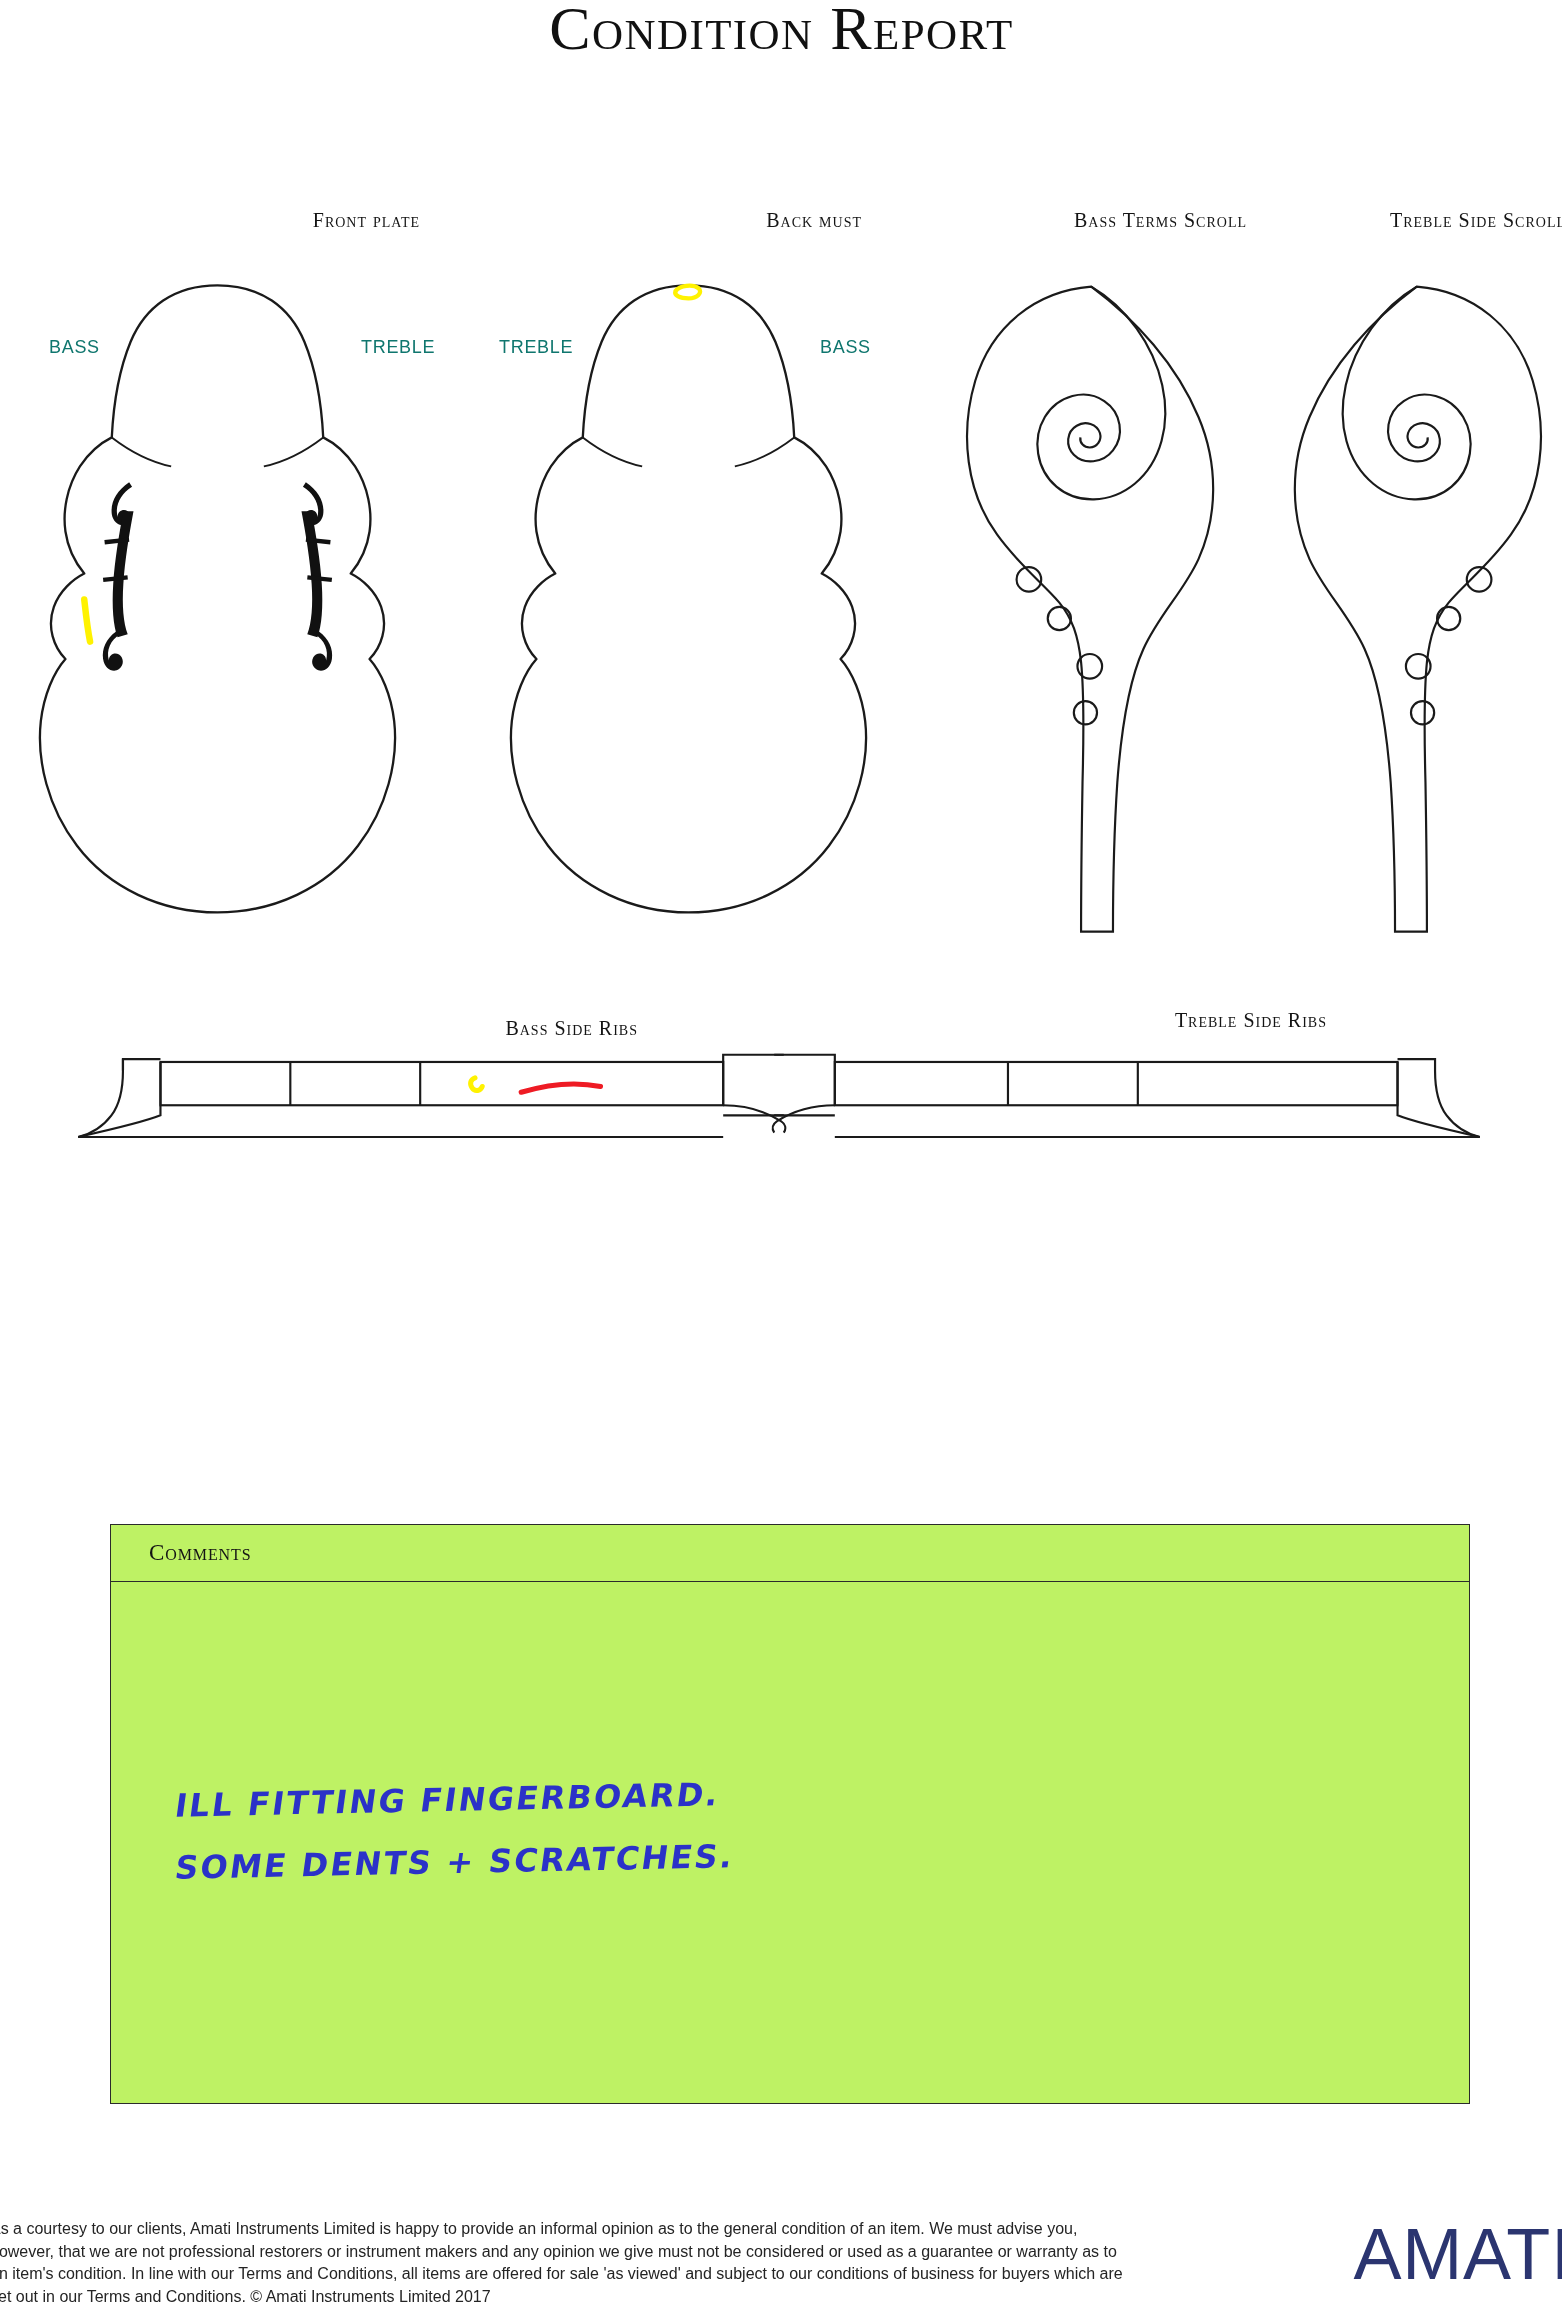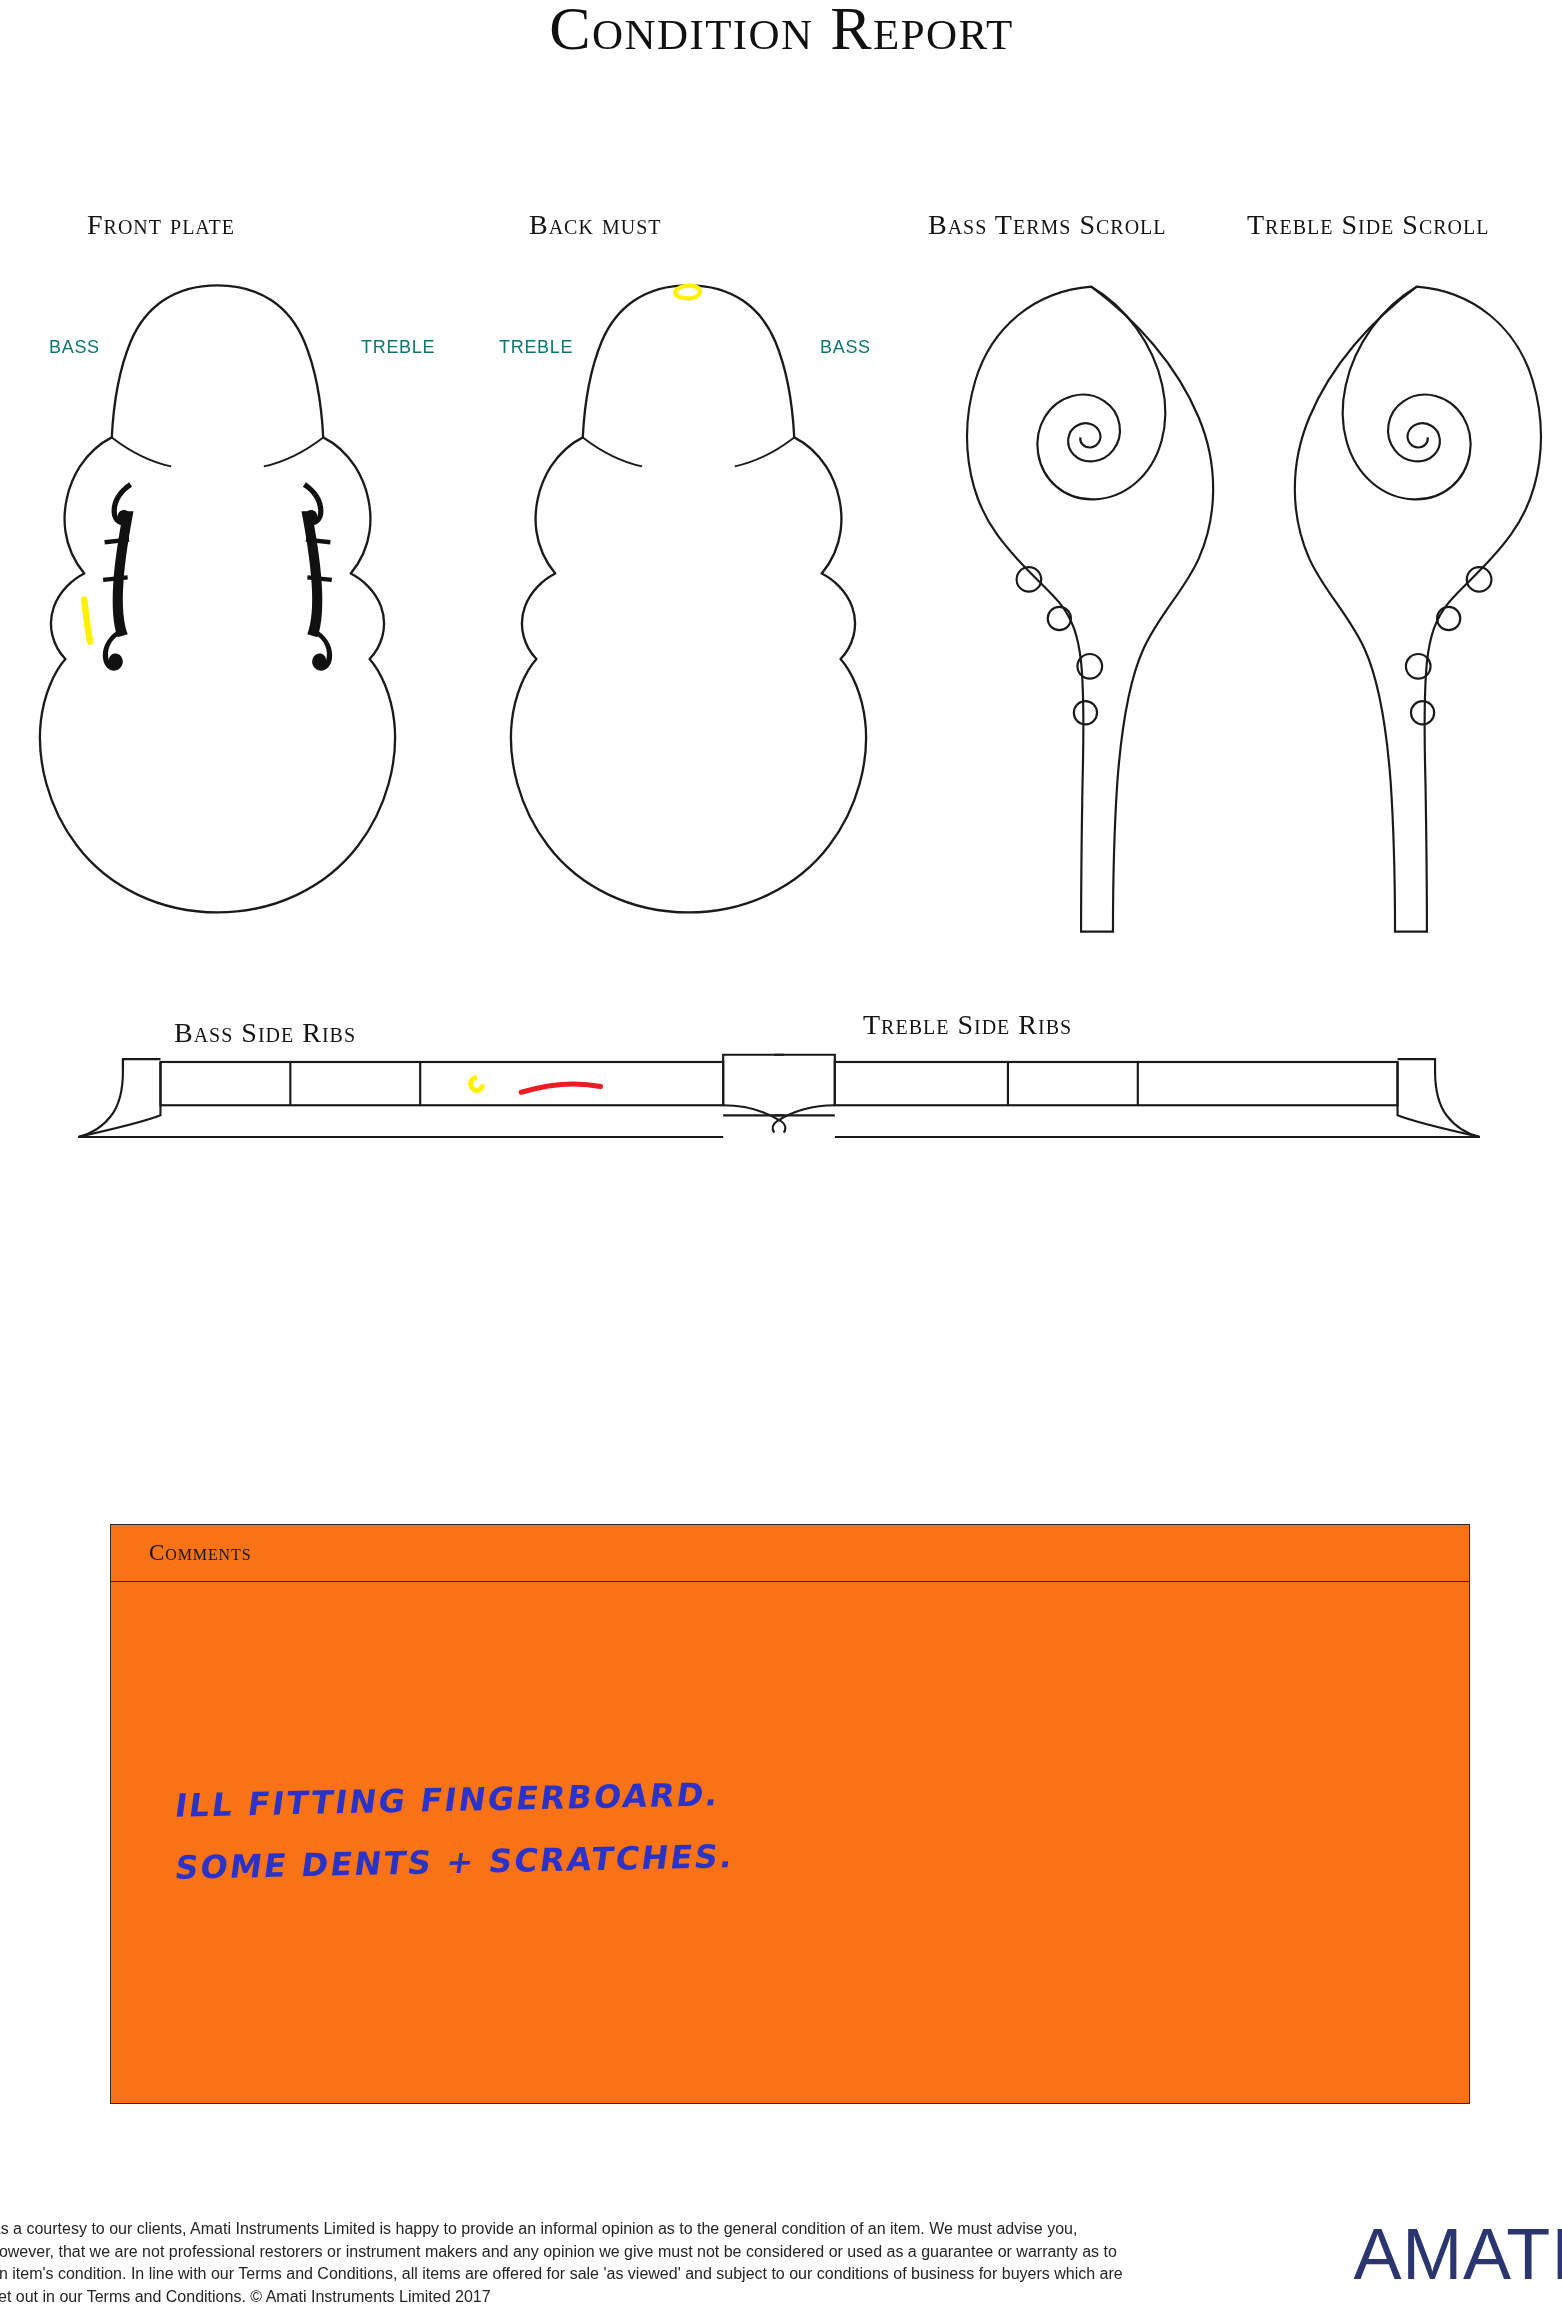--- a/index.html
+++ b/index.html
@@ -29,24 +29,24 @@
     letter-spacing: 1.4px;
     font-variant: small-caps;
     color: #111111;
   }
 
   
   .caption {
     position: absolute;
     font-family: "Liberation Serif", serif;
     font-variant: small-caps;
-    font-size: 28px;
+    font-size: 20px;
     letter-spacing: 1px;
     color: #141414;
-    text-align: left;
+    text-align: right;
     white-space: nowrap;
   }
 
   .side-label {
     position: absolute;
     font-family: Liberation Sans, sans-serif;
     font-variant: small-caps;
     font-size: 18px;
     letter-spacing: 0.7px;
     color: #0f766e;
@@ -96,21 +96,21 @@
 
   
   .comments-box {
     position: absolute;
     left: 110px;
     top: 1524px;
     width: 1360px;
     height: 580px;
     border: 1.4px solid #2b2b2b;
     box-sizing: border-box;
-    background: #f97316;
+    background: #bef264;
   }
   .comments-header {
     height: 57px;
     border-bottom: 1.4px solid #2b2b2b;
     box-sizing: border-box;
     display: flex;
     align-items: center;
     padding-left: 38px;
   }
   .comments-header-label {

